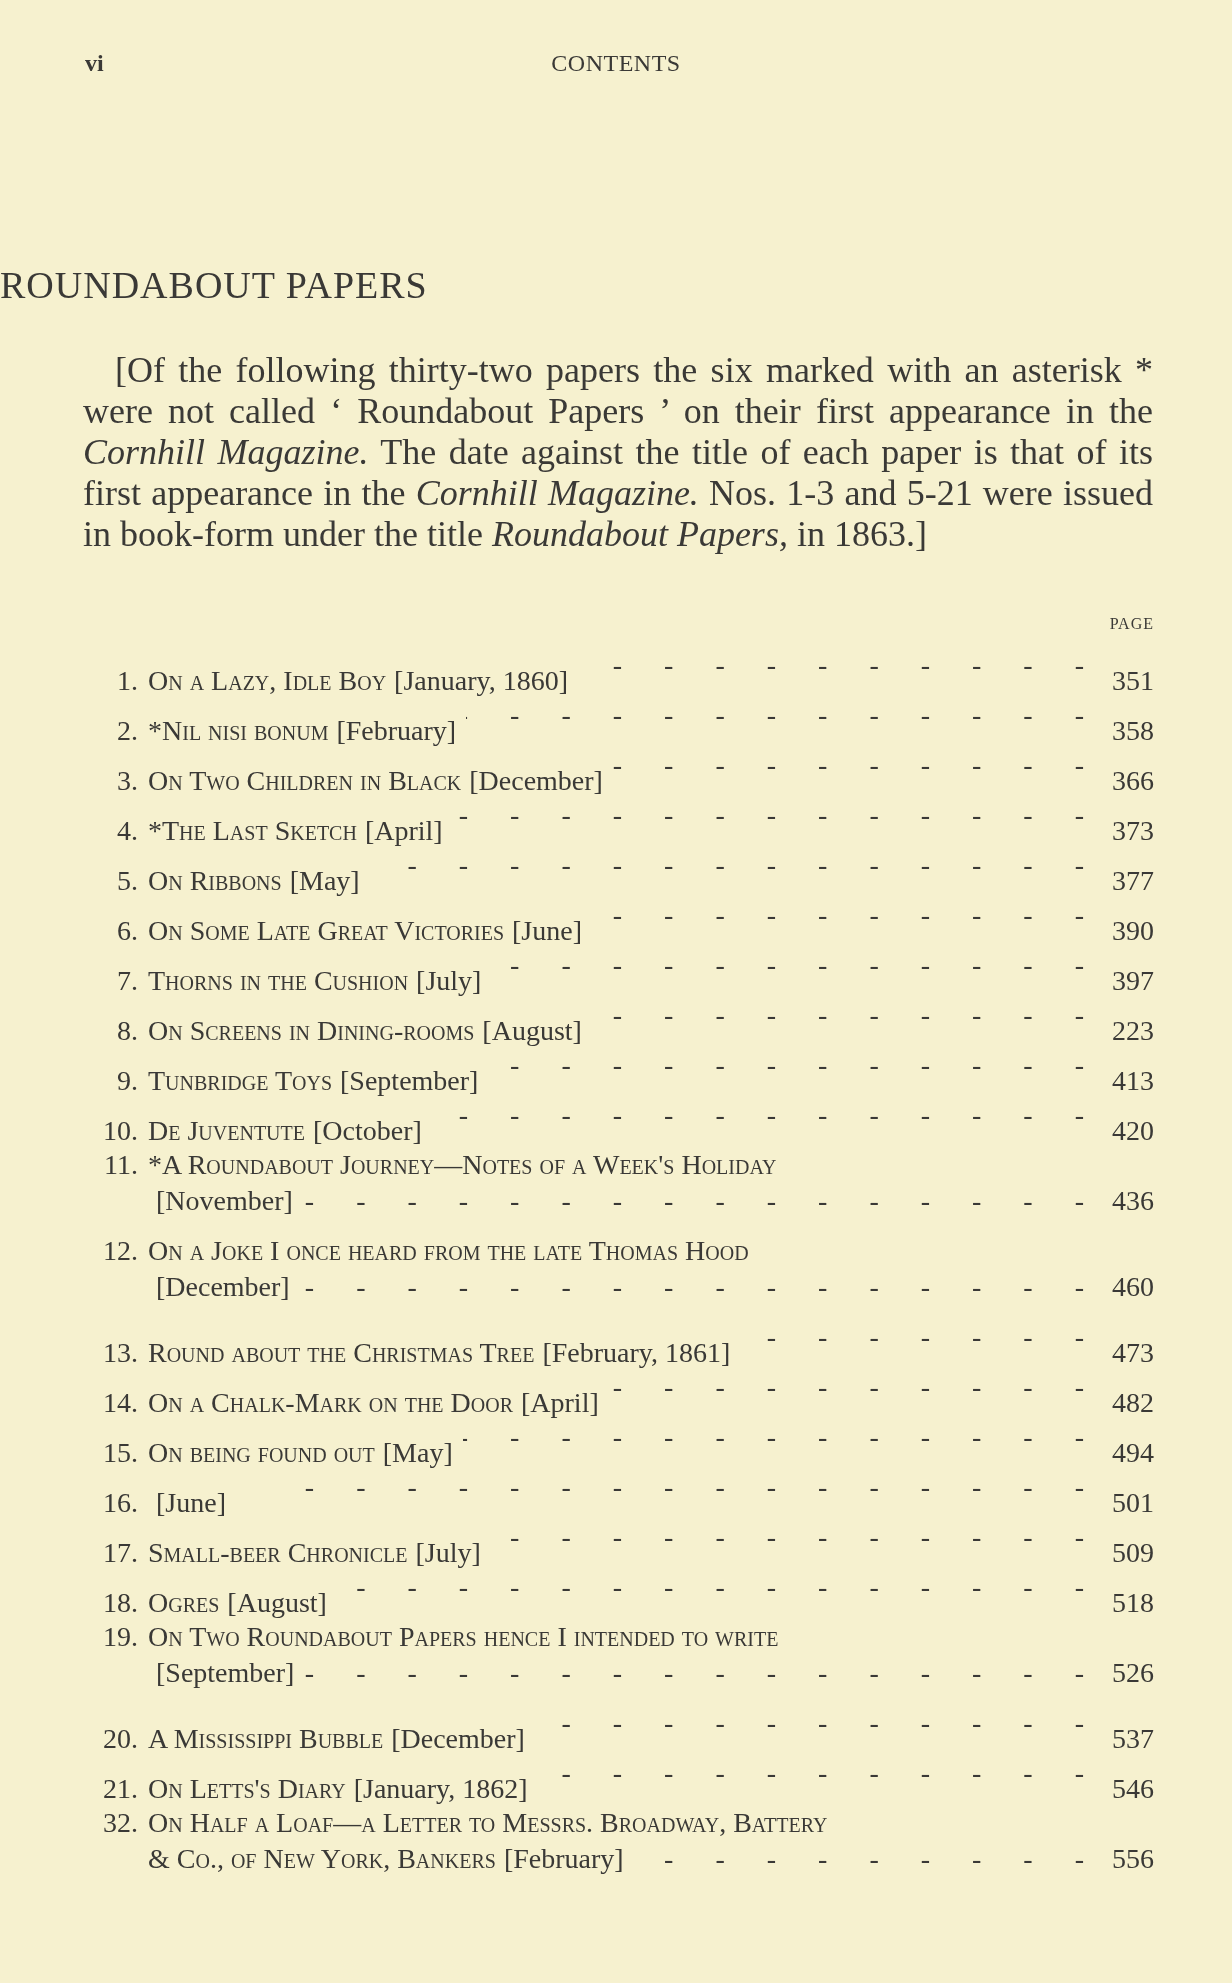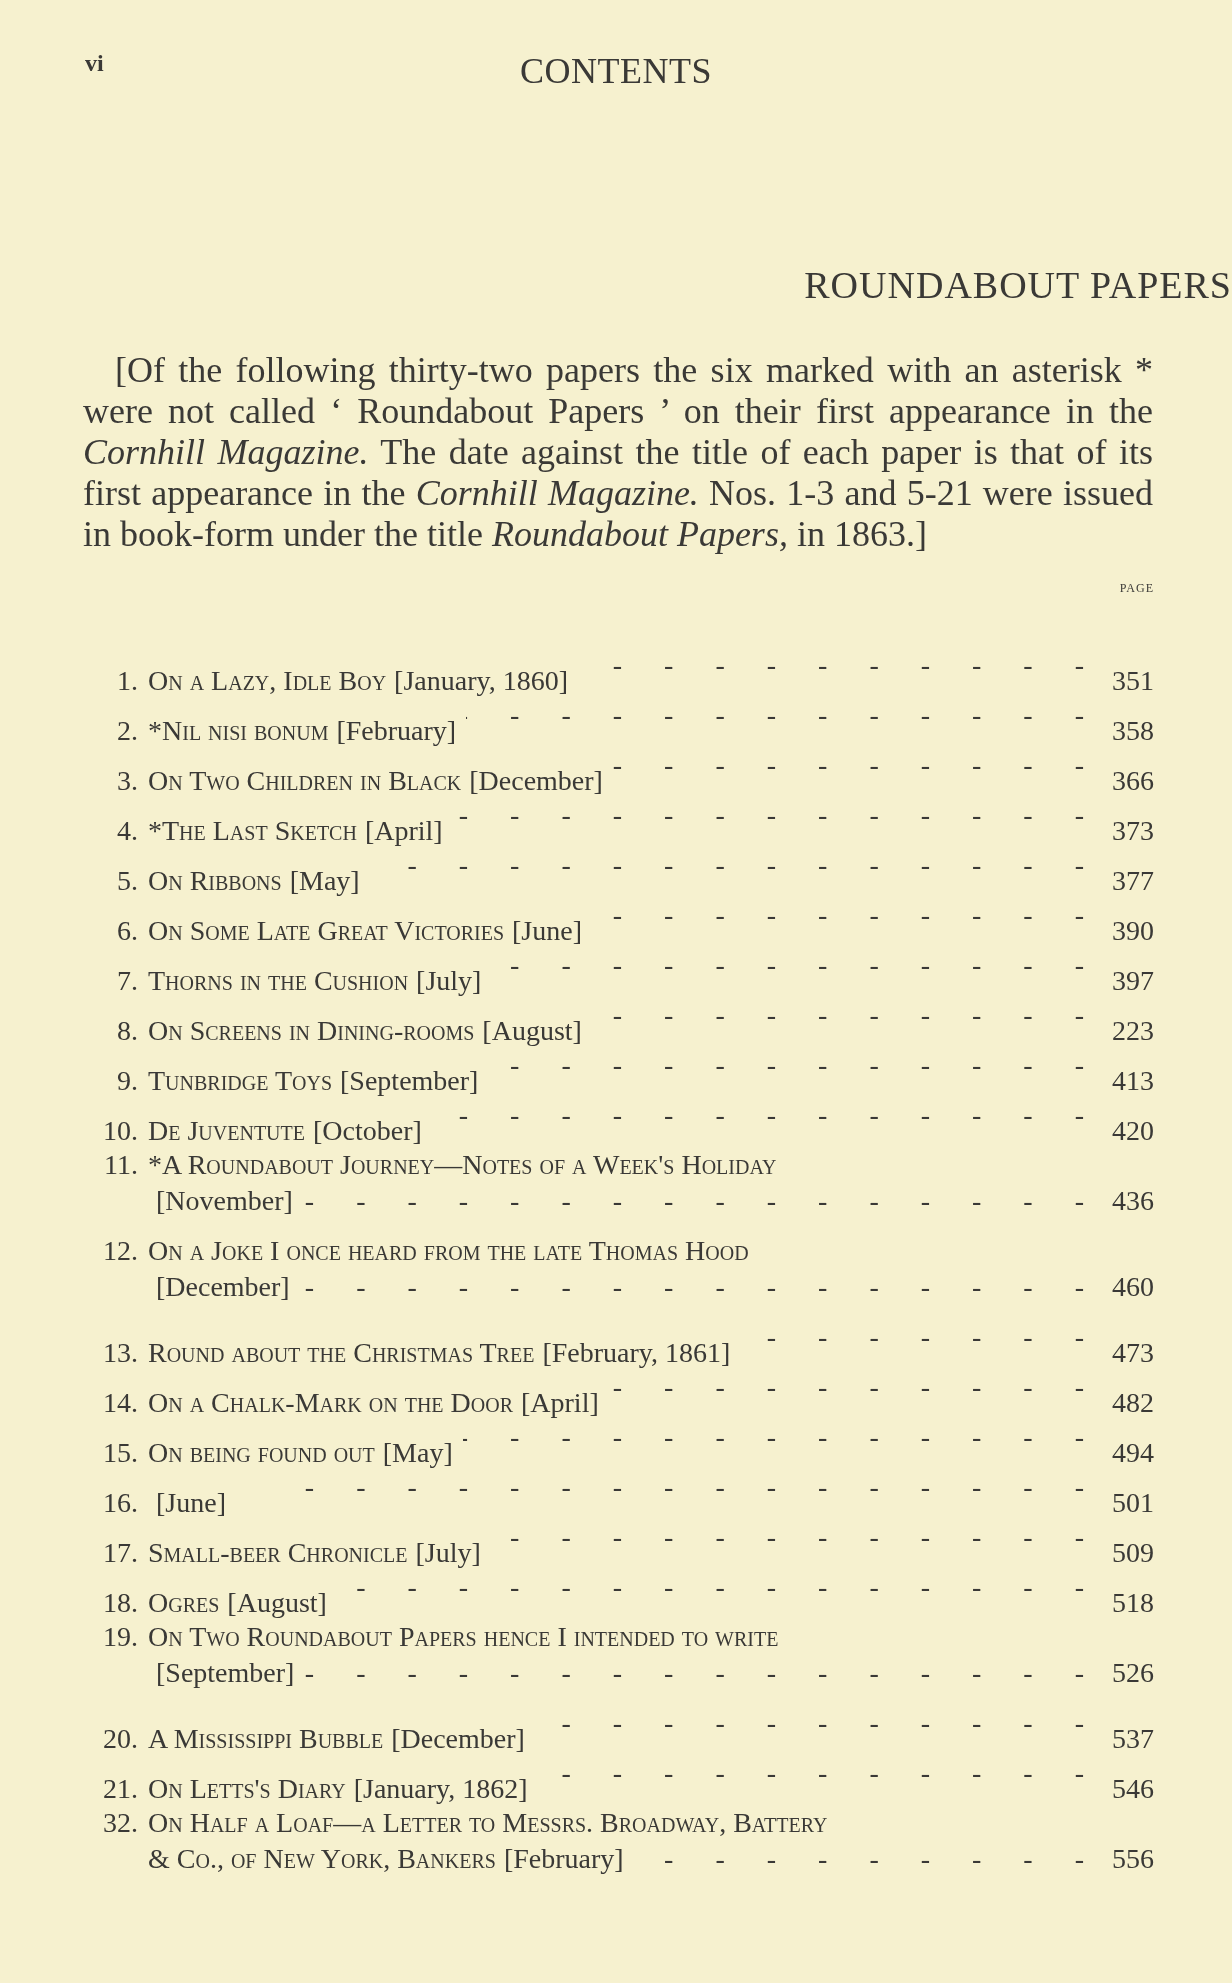--- a/index.html
+++ b/index.html
@@ -7,29 +7,29 @@
     width: 1232px; height: 1983px;
     background: #f6f1cf;
     font-family: "Liberation Serif", "DejaVu Serif", serif;
     color: #3a3936;
     position: relative;
     overflow: hidden;
   }
   .page { position: absolute; left: 0; top: 0; width: 1232px; height: 1983px; }
   .running-head { position: absolute; top: 50px; left: 0; width: 100%; height: 40px; }
   .folio { position: absolute; left: 85px; top: 0; font-size: 24px; font-weight: bold; }
-  .running-title { position: absolute; left: 0; width: 100%; text-align: center; top: 0; font-size: 36px; letter-spacing: 0.5px; }
-  .section-title { position: absolute; top: 263px; left: 0; width: 100%; text-align: right; font-size: 38px; letter-spacing: 1px; }
+  .running-title { position: absolute; left: 0; width: 100%; text-align: center; top: 0; font-size: 24px; letter-spacing: 0.5px; }
+  .section-title { position: absolute; top: 263px; left: 0; width: 100%; text-align: left; font-size: 38px; letter-spacing: 1px; }
   .intro {
     position: absolute; top: 350px; left: 83px; width: 1070px;
     font-size: 36px; line-height: 41px; text-align: justify;
     text-indent: 32px;
   }
   .intro i { font-style: italic; }
-  .page-label { position: absolute; top: 581px; right: 78px; font-size: 12px; letter-spacing: 1px; }
+  .page-label { position: absolute; top: 615px; right: 78px; font-size: 16px; letter-spacing: 1px; }
   .toc { position: absolute; top: 640px; left: 88px; width: 1066px; }
   .entry { position: relative; font-size: 28px; line-height: 50px; }
   .entry .row { display: flex; align-items: baseline; white-space: nowrap; height: 50px; }
   .entry .cont-row { display: flex; align-items: flex-end; white-space: nowrap; height: 46px; margin-top: -6px; }
   .entry.wrapped .row { height: 46px; }
   .num { width: 50px; text-align: right; margin-right: 10px; flex: none; }
   .title { font-variant: small-caps; flex: none; }
   .date { margin-left: 8px; flex: none; }
   .leader { flex: 1; overflow: hidden; margin: 0 10px; color: #3a3936; letter-spacing: 0; }
   .leader::before { content: "-      -      -      -      -      -      -      -      -      -      -      -      -      -      -      -"; white-space: pre; float: right; }

